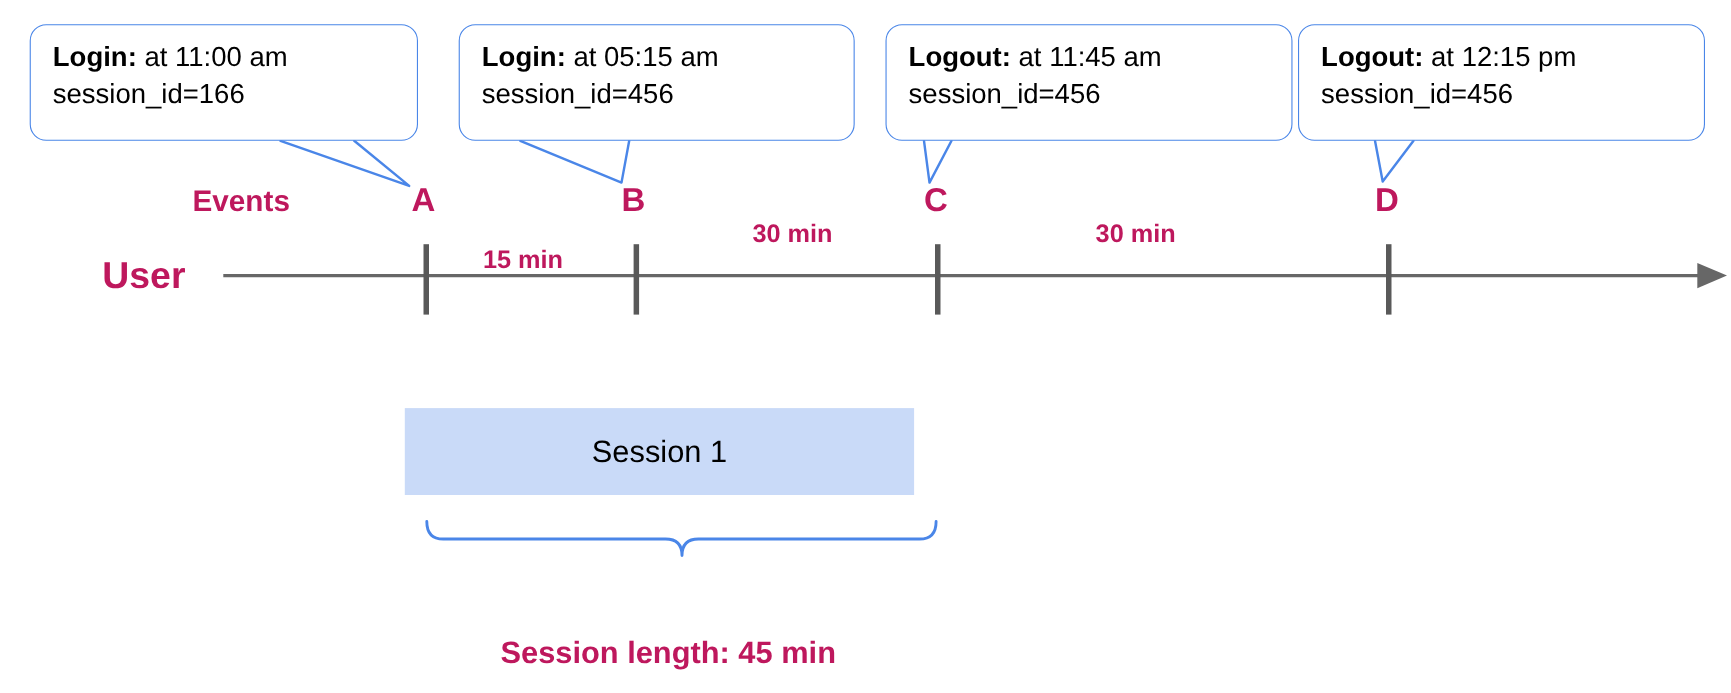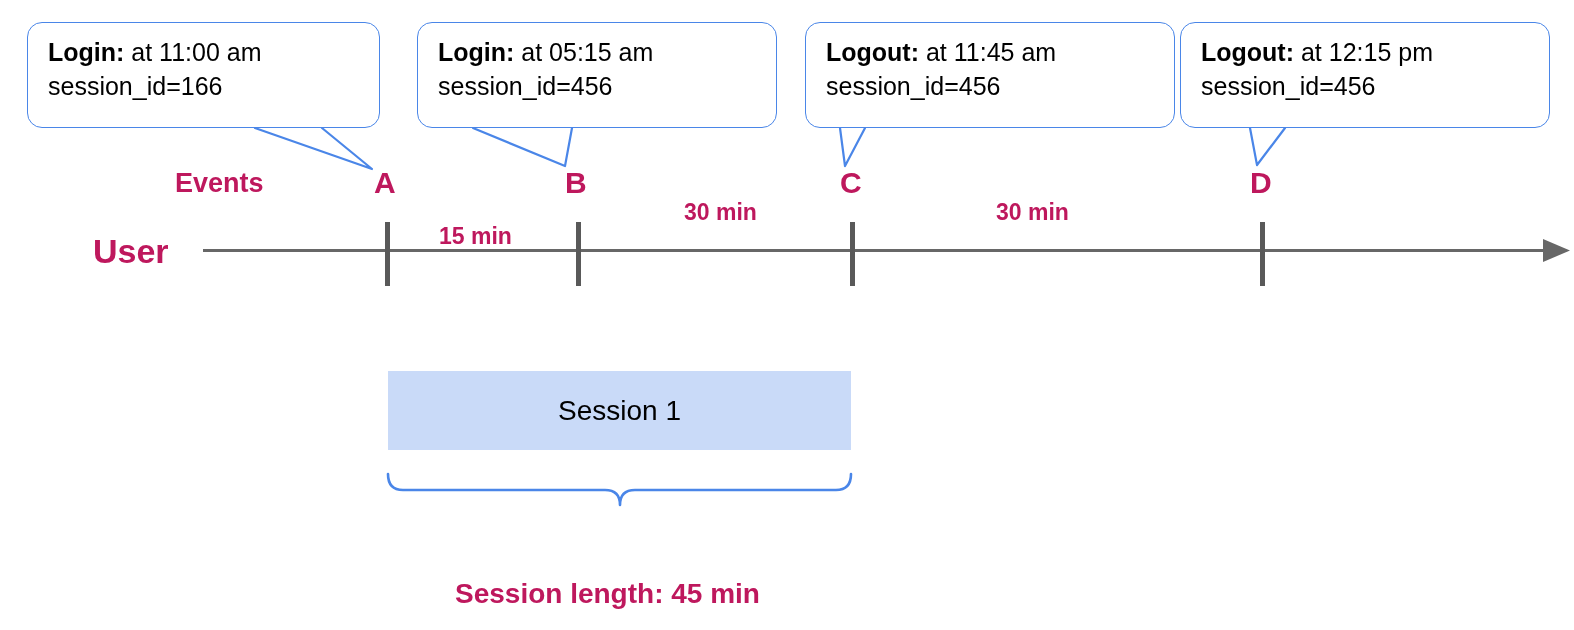--- a/index.html
+++ b/index.html
@@ -132,19 +132,19 @@
 
   <div class="lbl lbl-tick" style="left:374px; top:166px;">A</div>
   <div class="lbl lbl-tick" style="left:565px; top:166px;">B</div>
   <div class="lbl lbl-tick" style="left:840px; top:166px;">C</div>
   <div class="lbl lbl-tick" style="left:1250px; top:166px;">D</div>
 
   <div class="lbl lbl-interval" style="left:439px; top:199px;margin-top:24px;">15 min</div>
   <div class="lbl lbl-interval" style="left:684px; top:199px;">30 min</div>
   <div class="lbl lbl-interval" style="left:996px; top:199px;">30 min</div>
 
-  <div class="session-bar" style="left:388px; top:371px; width:463px; height:79px;">
+  <div class="session-bar" style="left:368px; top:371px; width:463px; height:79px;">
     <span>Session 1</span>
   </div>
 
   <div class="lbl lbl-caption" style="left:455px; top:578px;">Session length: 45 min</div>
 
 </div>
 
 </body></html>

